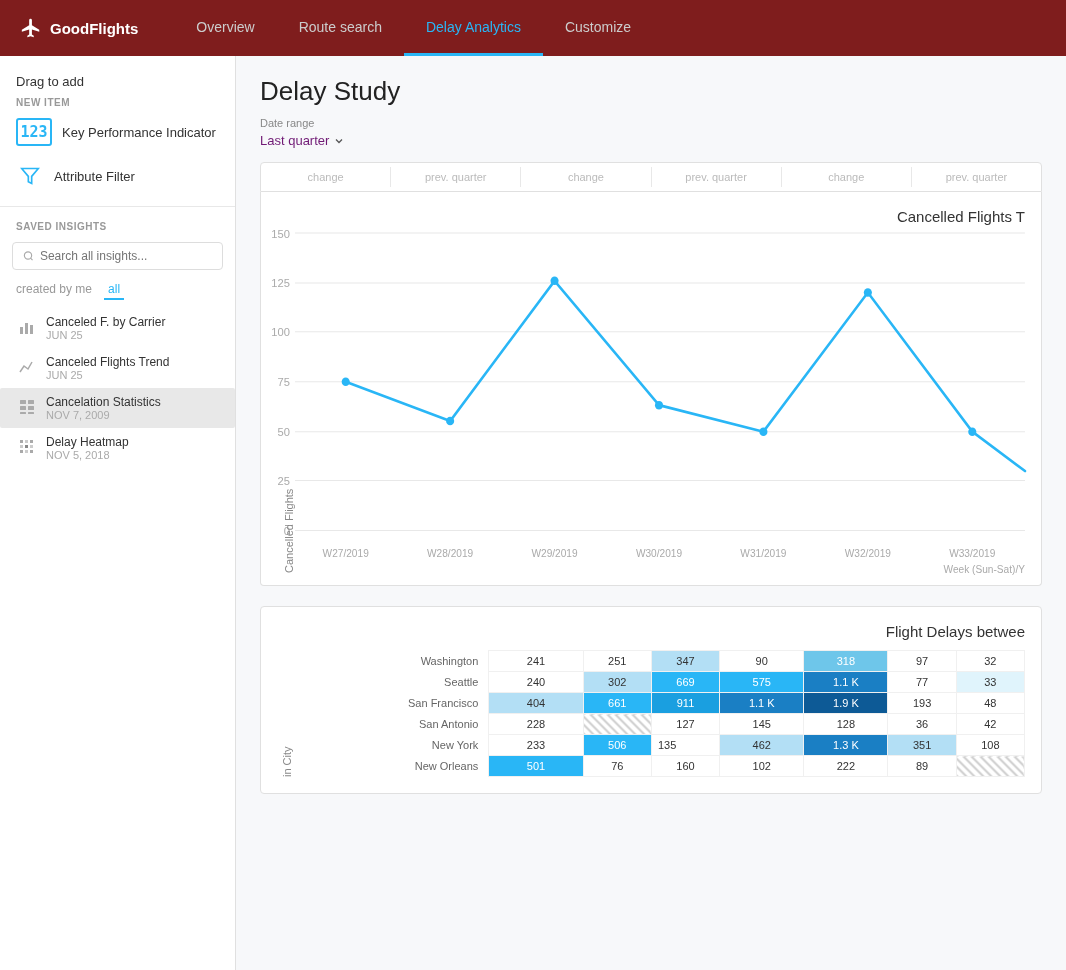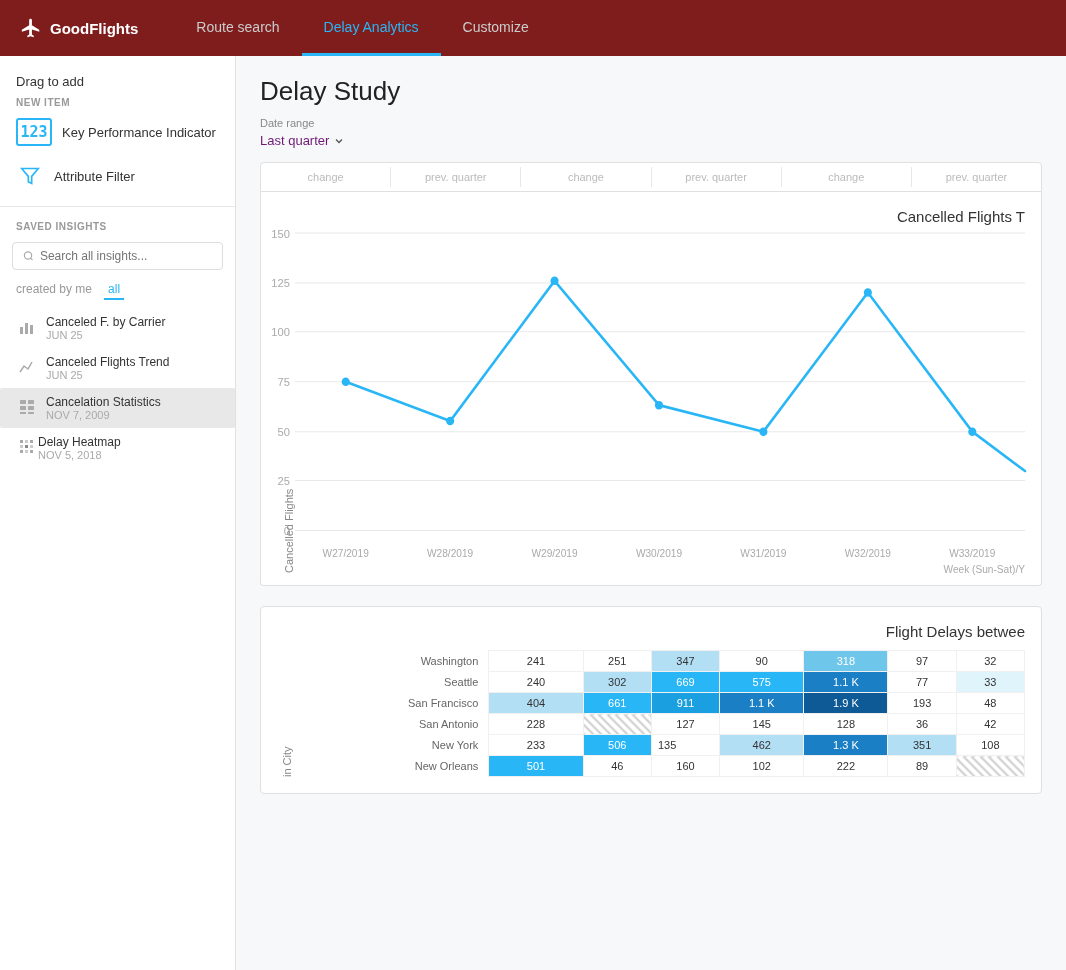--- a/index.html
+++ b/index.html
@@ -10,20 +10,23 @@
 
 <nav style="background:#7f1d1d;color:#fff;display:flex;align-items:center;padding:0 20px;height:56px;">
   <div style="display:flex;align-items:center;gap:8px;font-size:15px;font-weight:700;color:#fff;margin-right:36px;">
     <svg width="22" height="22" viewBox="0 0 24 24" fill="white">
         <path d="M21 16v-2l-8-5V3.5A1.5 1.5 0 0 0 11.5 2 1.5 1.5 0 0 0 10 3.5V9l-8 5v2l8-2.5V19l-2 1.5V22l3.5-1 3.5 1v-1.5L13 19v-5.5z"></path>
       </svg>
     <span>GoodFlights</span>
   </div>
   <div style="display:flex;height:56px;">
     <div style="display:flex;align-items:center;padding:0 22px;font-size:14px;color:#ccc;cursor:pointer;border-bottom:3px solid transparent;">
+      <span>Overview</span>
+    </div>
+    <div style="display:flex;align-items:center;padding:0 22px;font-size:14px;color:#ccc;cursor:pointer;border-bottom:3px solid transparent;">
       <span>Route search</span>
     </div>
     <div style="display:flex;align-items:center;padding:0 22px;font-size:14px;color:#29b6f6;cursor:pointer;border-bottom:3px solid #29b6f6;">
       <span>Delay Analytics</span>
     </div>
     <div style="display:flex;align-items:center;padding:0 22px;font-size:14px;color:#ccc;cursor:pointer;border-bottom:3px solid transparent;">
       <span>Customize</span>
     </div>
   </div>
 </nav>
@@ -101,21 +104,21 @@
             <rect x="1" y="13" width="6" height="2" fill="#aaa" rx="0.5"></rect>
             <rect x="9" y="13" width="6" height="2" fill="#aaa" rx="0.5"></rect>
           </svg>
       </div>
       <div>
         <div style="font-size:12px;color:#333;font-weight:500;">Cancelation Statistics</div>
         <div style="font-size:11px;color:#aaa;">NOV 7, 2009</div>
       </div>
     </div>
 
-    <div style="display:flex;align-items:flex-start;padding:7px 16px;cursor:pointer;">
+    <div style="display:flex;align-items:flex-start;gap:8px;padding:7px 16px;cursor:pointer;">
       <div style="width:22px;height:22px;display:flex;align-items:center;justify-content:center;margin-top:1px;">
         <svg width="16" height="16" viewBox="0 0 16 16" fill="none">
             <rect x="1" y="1" width="3" height="3" fill="#aaa"></rect>
             <rect x="6" y="1" width="3" height="3" fill="#ccc"></rect>
             <rect x="11" y="1" width="3" height="3" fill="#aaa"></rect>
             <rect x="1" y="6" width="3" height="3" fill="#ccc"></rect>
             <rect x="6" y="6" width="3" height="3" fill="#888"></rect>
             <rect x="11" y="6" width="3" height="3" fill="#ccc"></rect>
             <rect x="1" y="11" width="3" height="3" fill="#aaa"></rect>
             <rect x="6" y="11" width="3" height="3" fill="#ccc"></rect>
@@ -258,21 +261,21 @@
               <td style="padding:4px 6px;background:#fff;color:#333;border:1px solid #f0f0f0;font-size:11px;">135</td>
               <td style="padding:4px 6px;text-align:center;background:#b3dff5;color:#333;border:1px solid #f0f0f0;font-size:11px;">462</td>
               <td style="padding:4px 6px;text-align:center;background:#1a7fc4;color:#fff;border:1px solid #f0f0f0;font-size:11px;">1.3 K</td>
               <td style="padding:4px 6px;text-align:center;background:#b3dff5;color:#333;border:1px solid #f0f0f0;font-size:11px;">351</td>
               <td style="padding:4px 6px;text-align:center;background:#fff;color:#333;border:1px solid #f0f0f0;font-size:11px;">108</td>
             </tr>
 
             <tr>
               <td style="text-align:right;color:#666;font-size:11px;padding:4px 10px 4px 0;">New Orleans</td>
               <td style="padding:4px 6px;text-align:center;background:#29b6f6;color:#fff;border:1px solid #f0f0f0;font-size:11px;">501</td>
-              <td style="padding:4px 6px;text-align:center;background:#fff;color:#333;border:1px solid #f0f0f0;font-size:11px;">46</td>
+              <td style="padding:4px 6px;text-align:center;background:#fff;color:#333;border:1px solid #f0f0f0;font-size:11px;">76</td>
               <td style="padding:4px 6px;text-align:center;background:#fff;color:#333;border:1px solid #f0f0f0;font-size:11px;">160</td>
               <td style="padding:4px 6px;text-align:center;background:#fff;color:#333;border:1px solid #f0f0f0;font-size:11px;">102</td>
               <td style="padding:4px 6px;text-align:center;background:#fff;color:#333;border:1px solid #f0f0f0;font-size:11px;">222</td>
               <td style="padding:4px 6px;text-align:center;background:#fff;color:#333;border:1px solid #f0f0f0;font-size:11px;">89</td>
               <td style="padding:4px 6px;text-align:center;background:repeating-linear-gradient(45deg,#d0d0d0 0,#d0d0d0 2px,#fff 2px,#fff 6px);color:#333;border:1px solid #f0f0f0;font-size:11px;">&nbsp;</td>
             </tr>
           </tbody>
         </table>
       </div>
     </div>

